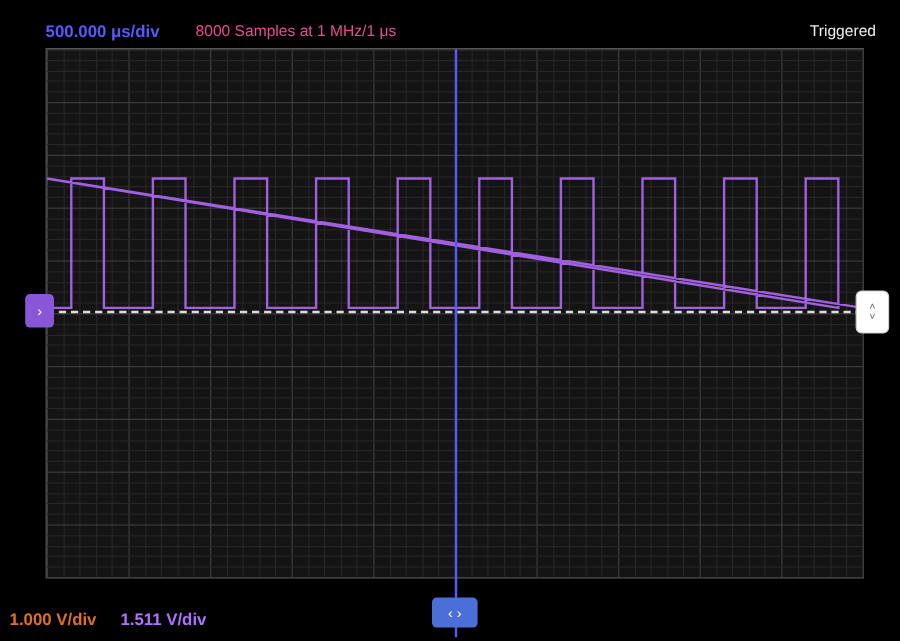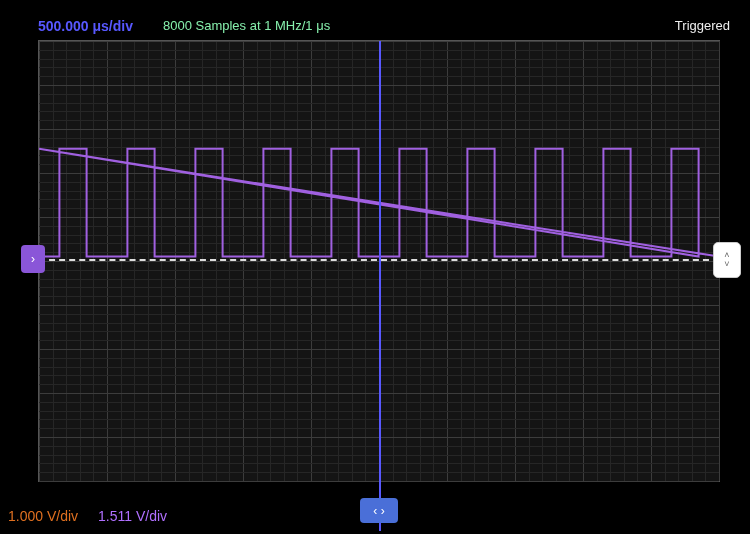--- a/index.html
+++ b/index.html
@@ -1,21 +1,21 @@
 <!DOCTYPE html>
 <html><head>
 <meta charset="utf-8">
 <style>
 html,body{margin:0;padding:0;background:#000;color:#fff;font-family:Arial,Helvetica,sans-serif;font-size:12px;width:750px;height:534px;overflow:hidden}
 .scope{position:relative;width:750px;height:534px}
 
 
 .hdr{position:absolute;left:38px;right:20px;top:18px;height:20px;display:flex;align-items:flex-start;gap:30px}
 .hdr .timebase{color:#5858ff;font-weight:bold;font-size:14px}
-.hdr .sampinfo{color:#86efac;font-size:13px}
+.hdr .sampinfo{color:#ec4899;font-size:13px}
 .hdr .trigstat{margin-left:auto;color:#eee;font-size:13px}
 
 
 .plot{position:absolute;left:38px;top:40px;width:680px;height:440px;background:#141414;border:1px solid #555}
 .grid{position:absolute;inset:0}
 .grid .maj{position:absolute;background:#3c3c3c}
 .grid .maj.v{width:1px;height:100%}
 .grid .maj.h{height:1px;width:100%}
 .grid .min{position:absolute;background:#262626}
 .grid .min.v{width:1px;height:100%}
@@ -38,21 +38,21 @@
 
 
 .trigmark{position:absolute;right:-22px;width:26px;height:34px;background:#fff;border:1px solid #ccc;border-radius:5px;display:flex;flex-direction:column;align-items:center;justify-content:center;gap:1px;z-index:5}
 .trigmark .caret{font-size:9px;line-height:8px;color:#666}
 
 
 .ttab{position:absolute;bottom:-42px;width:38px;height:25px;background:#4a6fd8;border-radius:4px;display:flex;align-items:center;justify-content:center;z-index:5;transform:translateX(-50%)}
 .ttab .lr{color:#fff;font-size:12px}
 
 
-.ftr{position:absolute;left:8px;bottom:10px;display:flex;gap:20px;font-weight:normal;font-size:14px}
+.ftr{position:absolute;left:8px;bottom:10px;display:flex;gap:20px;font-weight:bold;font-size:14px}
 .ftr .ch1{color:#e07020}
 .ftr .ch2{color:#b070ff}
 </style>
 </head>
 <body>
 
 <div class="scope">
 
   <div class="hdr">
     <span class="timebase">500.000 μs/div</span>

